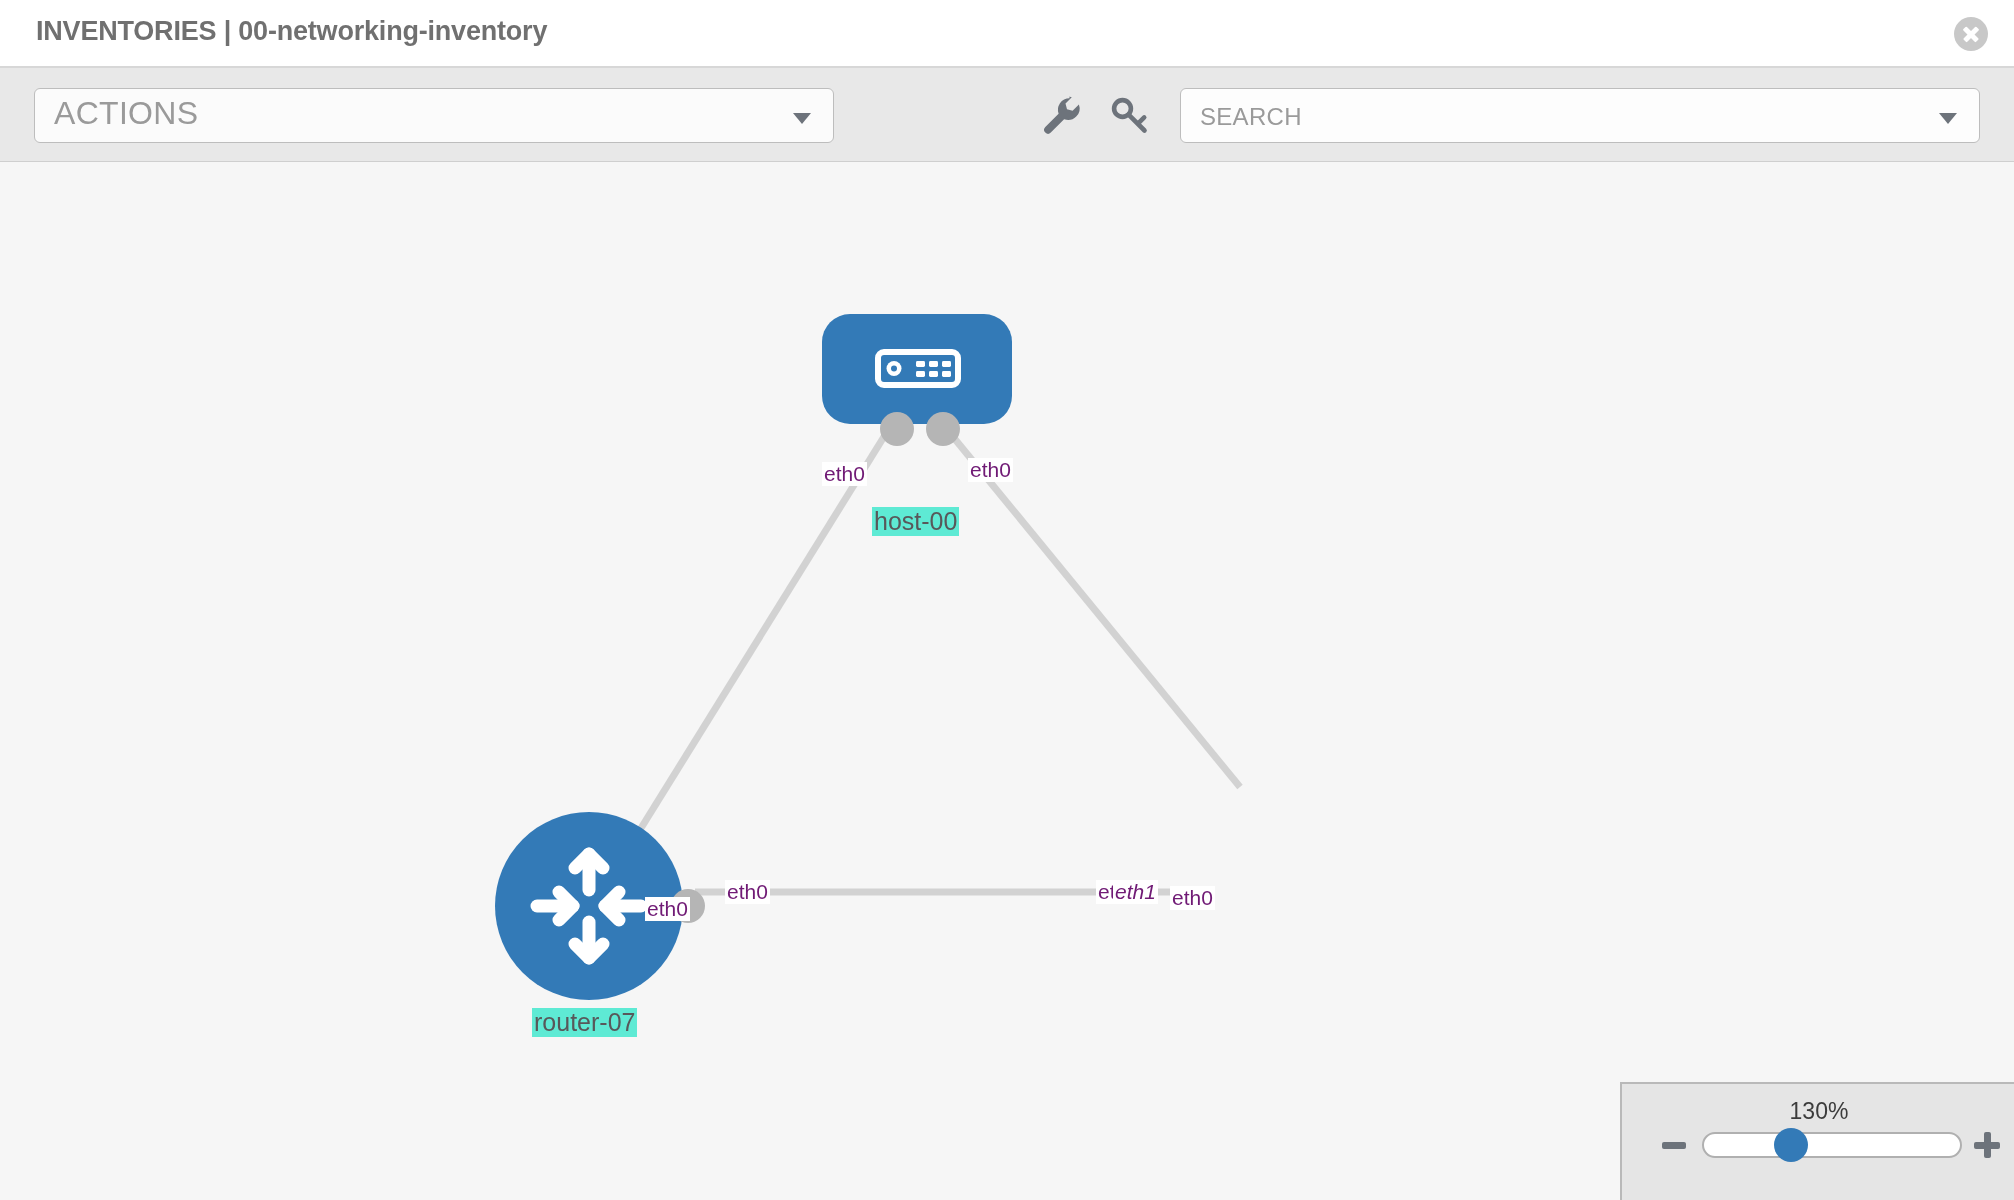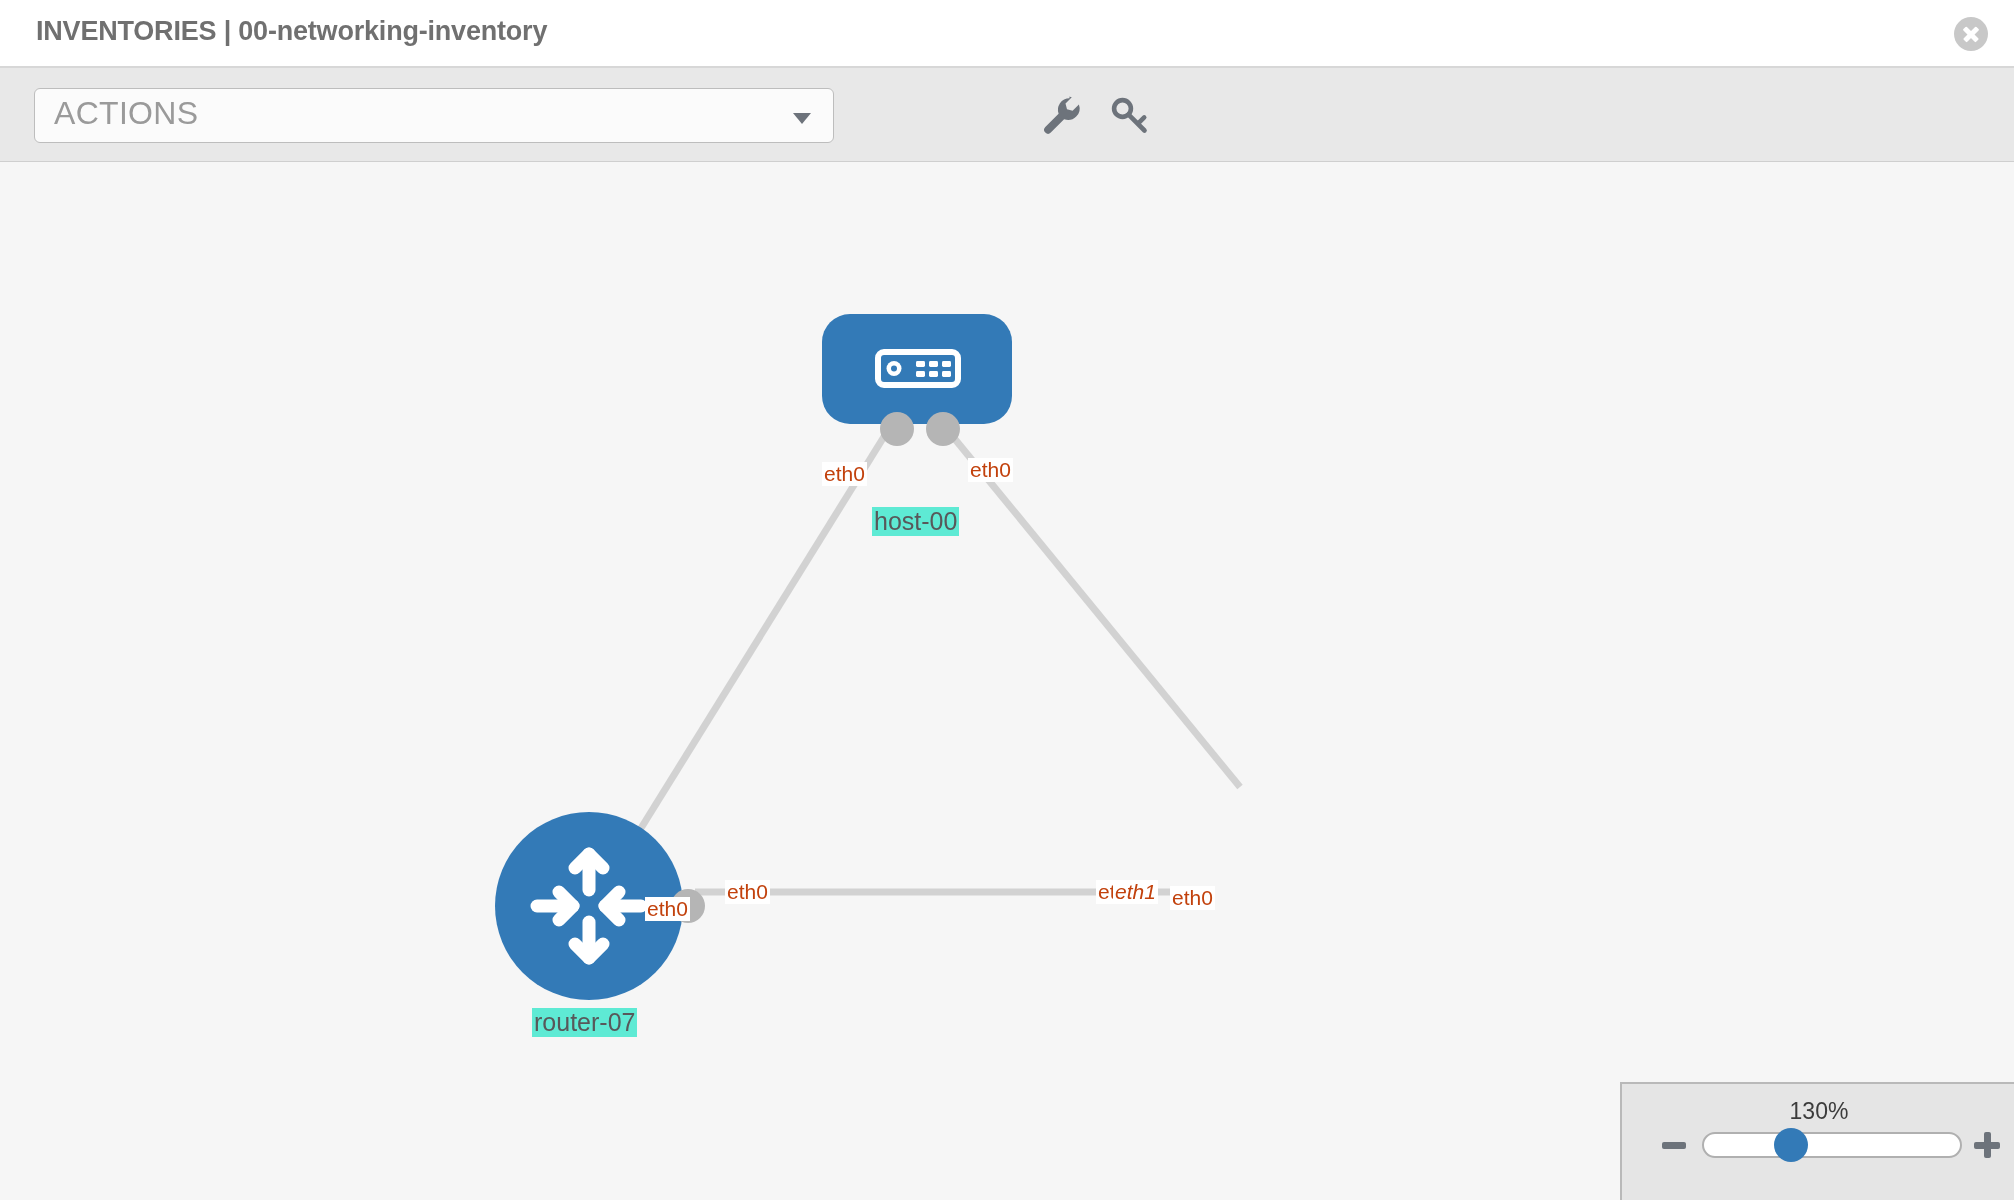--- a/index.html
+++ b/index.html
@@ -161,21 +161,21 @@
     width: 34px;
     height: 34px;
     border-radius: 50%;
     background: #b5b5b5;
   }
 
   
   .iface-label {
     position: absolute;
     font-size: 21px;
-    color: #c2410c;
+    color: #701a75;
     background: #ffffff;
     white-space: nowrap;
     padding: 0 2px;
     line-height: 1.15;
   }
 
   
   .zoom-panel {
     position: absolute;
     left: 1620px;
@@ -271,20 +271,24 @@
   <div class="tool-icon key">
     <svg width="50" height="50" viewBox="0 0 50 50" aria-hidden="true">
       <g fill="none" stroke="#6d737b" stroke-width="4.6" stroke-linecap="round">
         <circle cx="18.5" cy="18.5" r="8.4"></circle>
         <line x1="24.6" y1="24.6" x2="40.5" y2="40.5"></line>
         <line x1="35.2" y1="32.4" x2="40.2" y2="27.4"></line>
       </g>
     </svg>
   </div>
 
+  <div class="search-box">
+    <span class="label">SEARCH</span>
+    <span class="caret"></span>
+  </div>
 </div>
 
 <div class="canvas">
   <div class="topology">
 
     <svg class="topo-svg" width="2014" height="1038" aria-hidden="true">
       <g stroke="#d2d2d2" stroke-width="7" fill="none">
 
         <line x1="890" y1="265" x2="620" y2="700"></line>
 

